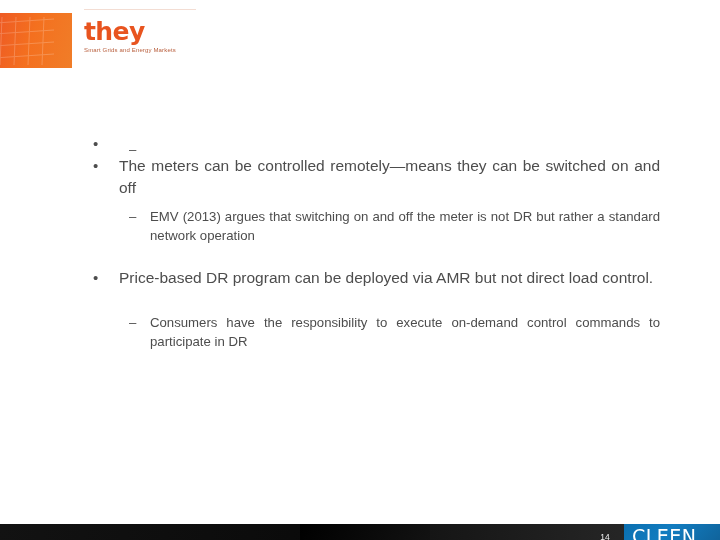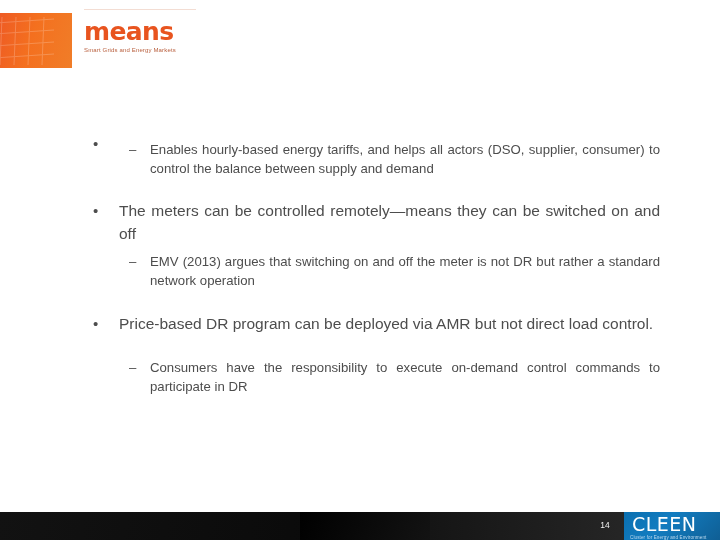--- a/index.html
+++ b/index.html
@@ -121,21 +121,21 @@
   }
   .spacer-lg { height: 14px; }
   .spacer-md { height: 10px; }
 
   
   #footer {
     position: absolute;
     left: 0;
     bottom: 0;
     width: 720px;
-    height: 28px;
+    height: 16px;
     background: #0d0d0d;
     overflow: hidden;
   }
   #footer .facet-a {
     position: absolute;
     left: 0; top: 0;
     width: 330px; height: 32px;
     background: linear-gradient(100deg, #121212 0%, #0a0a0a 100%);
   }
   #footer .facet-b {
@@ -203,34 +203,33 @@
         <path d="M8 0 L6 48"></path>
         <path d="M22 0 L20 48"></path>
         <path d="M36 0 L34 48"></path>
         <path d="M50 0 L48 48"></path>
       </g>
     </svg>
   </div>
 
   <div id="logo-text-wrap">
     <div id="logo-rule"></div>
-    <div id="logo-word">means</div>
+    <div id="logo-word">they</div>
     <div id="logo-tagline">Smart Grids and Energy Markets</div>
   </div>
 
 
   <div id="body">
 
     <div class="lvl1">
       <span class="marker">•</span>
     </div>
 
     <div class="lvl2">
       <span class="marker">–</span>
-      <span>Enables hourly-based energy tariffs, and helps all actors (DSO, supplier, consumer) to control the balance between supply and demand</span>
     </div>
 
     <div class="spacer-md"></div>
 
     <div class="lvl1">
       <span class="marker">•</span>
       <span>The meters can be controlled remotely—means they can be switched on and off</span>
     </div>
 
     <div class="lvl2">

